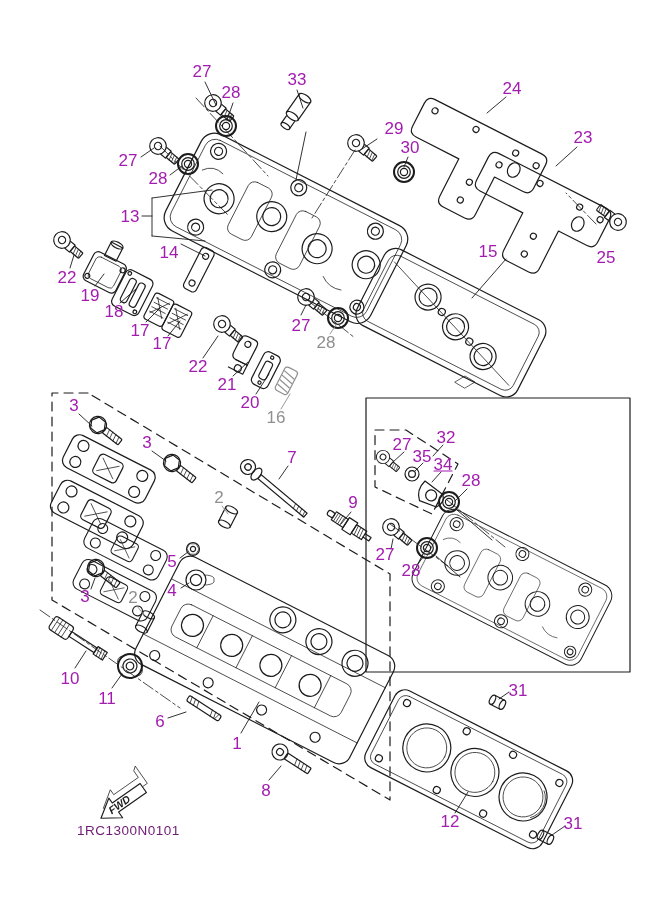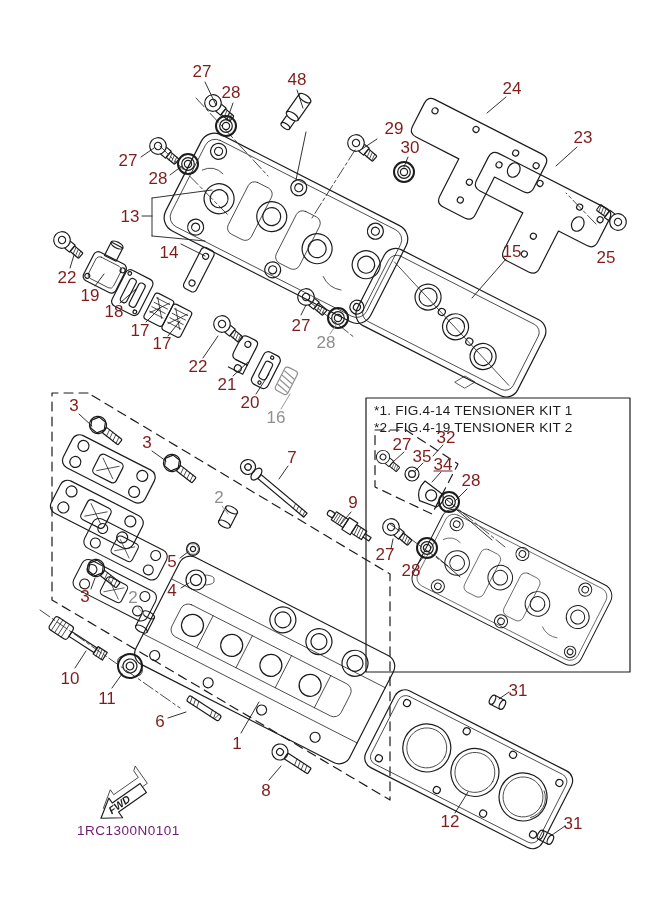--- a/index.html
+++ b/index.html
@@ -11,21 +11,21 @@
     stroke:#1c1c1c;fill:none;stroke-width:1.2;stroke-linecap:round;stroke-linejoin:round;}
   svg .ld{stroke-width:0.9;}
   svg .cl{stroke-width:0.8;stroke-dasharray:12 3 3 3;}
   svg .dash{stroke-width:1.2;stroke-dasharray:9 6;}
   svg .muted, svg .muted *{stroke:#8f8f8f;}
   svg .thick{stroke-width:2;}
   svg .thin{stroke-width:0.7;}
   svg .wfill{fill:#fff;}
   .callout-layer{position:absolute;left:0;top:0;width:100%;height:100%;pointer-events:none;}
   .callout{position:absolute;transform:translate(-50%,-50%);font-size:17px;line-height:1;
-           color:#7f1d1d;white-space:nowrap;}
+           color:#a21caf;white-space:nowrap;}
   .callout.muted{color:#8f8f8f;}
   .notebox-text{position:absolute;left:374px;top:402px;font-size:13.6px;line-height:17px;
                 letter-spacing:0.2px;color:#1c1c1c;white-space:nowrap;}
   .drawing-code{position:absolute;left:77px;top:823px;font-size:13.5px;letter-spacing:0.5px;
                 color:#701a75;}
 </style>
 </head>
 <body>
 
 <div class="stage">
@@ -404,41 +404,37 @@
       <path class="ld" d="M565,826 L552,835"></path>
     </g>
 
     <g transform="translate(118,799) rotate(-35)">
       <polygon points="-21,4 -5,-7 -5,-1 25,-1 25,-9 29,-12 29,9 -5,9 -5,15" transform="translate(4,-5)" class="thin"></polygon>
       <polygon points="-25,6 -7,-6 -7,0 27,0 27,11 -7,11 -7,18" class="wfill"></polygon>
       <text x="-2" y="9" font-size="10.5" font-style="italic" font-weight="bold" fill="#1c1c1c" stroke="none" text-anchor="middle">FWD</text>
     </g>
   </svg>
 
-  <div class="notebox-text">
-    <div>*1. FIG.4-14 TENSIONER KIT 1</div>
-    <div>*2. FIG.4-19 TENSIONER KIT 2</div>
-  </div>
 
   <div class="drawing-code">1RC1300N0101</div>
 
   <div class="callout-layer">
       <span class="callout" style="left: 202px; top: 71px;">27</span>
       <span class="callout" style="left: 231px; top: 92px;">28</span>
-      <span class="callout" style="left: 297px; top: 79px;">48</span>
+      <span class="callout" style="left: 297px; top: 79px;">33</span>
       <span class="callout" style="left: 512px; top: 88px;">24</span>
       <span class="callout" style="left: 583px; top: 137px;">23</span>
       <span class="callout" style="left: 366px; top: 128px; margin-left: 28px;">29</span>
       <span class="callout" style="left: 410px; top: 147px;">30</span>
       <span class="callout" style="left: 128px; top: 160px;">27</span>
       <span class="callout" style="left: 158px; top: 178px;">28</span>
       <span class="callout" style="left: 130px; top: 216px;">13</span>
       <span class="callout" style="left: 169px; top: 252px;">14</span>
       <span class="callout" style="left: 606px; top: 257px;">25</span>
-      <span class="callout" style="left: 512px; top: 251px; text-align: center;">15</span>
+      <span class="callout" style="left: 488px; top: 251px; text-align: center;">15</span>
       <span class="callout" style="left: 67px; top: 277px;">22</span>
       <span class="callout" style="left: 90px; top: 295px;">19</span>
       <span class="callout" style="left: 114px; top: 311px;">18</span>
       <span class="callout" style="left: 140px; top: 330px;">17</span>
       <span class="callout" style="left: 162px; top: 343px;">17</span>
       <span class="callout" style="left: 198px; top: 366px;">22</span>
       <span class="callout" style="left: 227px; top: 384px;">21</span>
       <span class="callout" style="left: 301px; top: 325px;">27</span>
       <span class="callout muted" style="left: 326px; top: 342px;">28</span>
       <span class="callout" style="left: 250px; top: 402px;">20</span>

